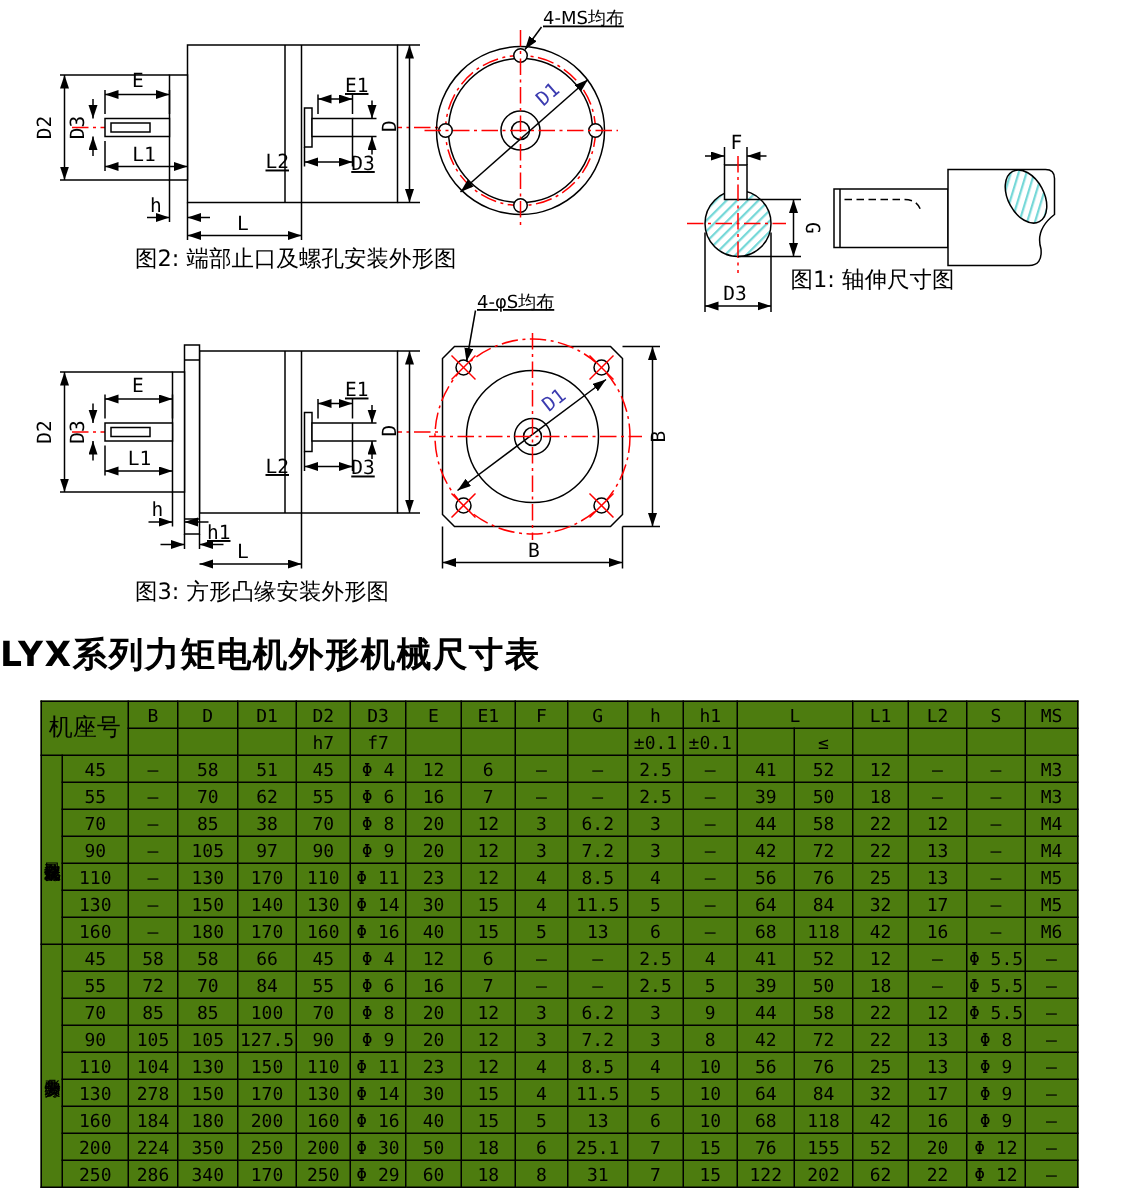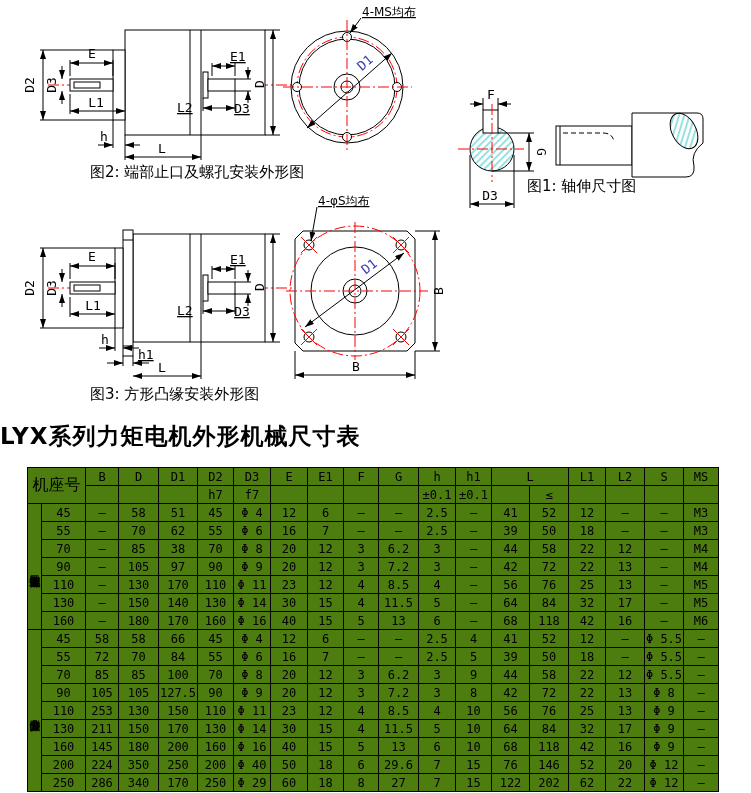--- a/index.html
+++ b/index.html
@@ -549,61 +549,61 @@
           <td>8</td>
           <td>42</td>
           <td>72</td>
           <td>22</td>
           <td>13</td>
           <td>Φ 8</td>
           <td>–</td>
         </tr>
         <tr>
           <td>110</td>
-          <td>253</td>
+          <td>104</td>
           <td>130</td>
           <td>150</td>
           <td>110</td>
           <td>Φ 11</td>
           <td>23</td>
           <td>12</td>
           <td>4</td>
           <td>8.5</td>
           <td>4</td>
           <td>10</td>
           <td>56</td>
           <td>76</td>
           <td>25</td>
           <td>13</td>
           <td>Φ 9</td>
           <td>–</td>
         </tr>
         <tr>
           <td>130</td>
-          <td>211</td>
+          <td>278</td>
           <td>150</td>
           <td>170</td>
           <td>130</td>
           <td>Φ 14</td>
           <td>30</td>
           <td>15</td>
           <td>4</td>
           <td>11.5</td>
           <td>5</td>
           <td>10</td>
           <td>64</td>
           <td>84</td>
           <td>32</td>
           <td>17</td>
           <td>Φ 9</td>
           <td>–</td>
         </tr>
         <tr>
           <td>160</td>
-          <td>145</td>
+          <td>184</td>
           <td>180</td>
           <td>200</td>
           <td>160</td>
           <td>Φ 16</td>
           <td>40</td>
           <td>15</td>
           <td>5</td>
           <td>13</td>
           <td>6</td>
           <td>10</td>
@@ -613,45 +613,45 @@
           <td>16</td>
           <td>Φ 9</td>
           <td>–</td>
         </tr>
         <tr>
           <td>200</td>
           <td>224</td>
           <td>350</td>
           <td>250</td>
           <td>200</td>
-          <td>Φ 40</td>
+          <td>Φ 30</td>
           <td>50</td>
           <td>18</td>
           <td>6</td>
-          <td>29.6</td>
+          <td>25.1</td>
           <td>7</td>
           <td>15</td>
           <td>76</td>
-          <td>146</td>
+          <td>155</td>
           <td>52</td>
           <td>20</td>
           <td>Φ 12</td>
           <td>–</td>
         </tr>
         <tr>
           <td>250</td>
           <td>286</td>
           <td>340</td>
           <td>170</td>
           <td>250</td>
           <td>Φ 29</td>
           <td>60</td>
           <td>18</td>
           <td>8</td>
-          <td>27</td>
+          <td>31</td>
           <td>7</td>
           <td>15</td>
           <td>122</td>
           <td>202</td>
           <td>62</td>
           <td>22</td>
           <td>Φ 12</td>
           <td>–</td>
         </tr>
       </tbody>

